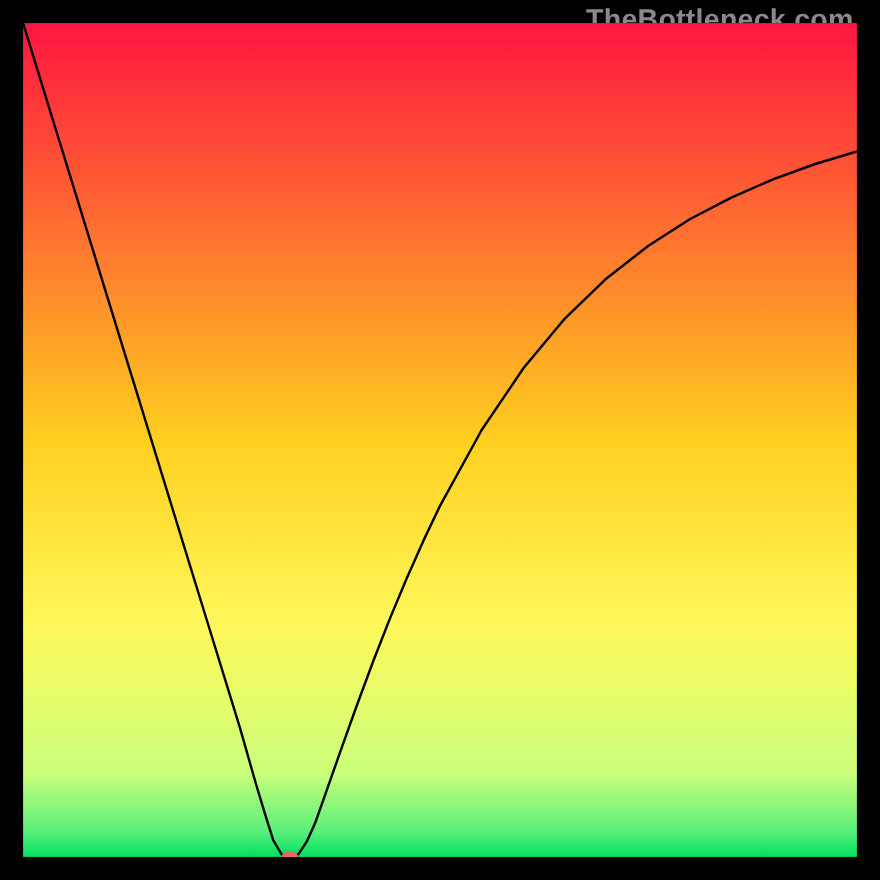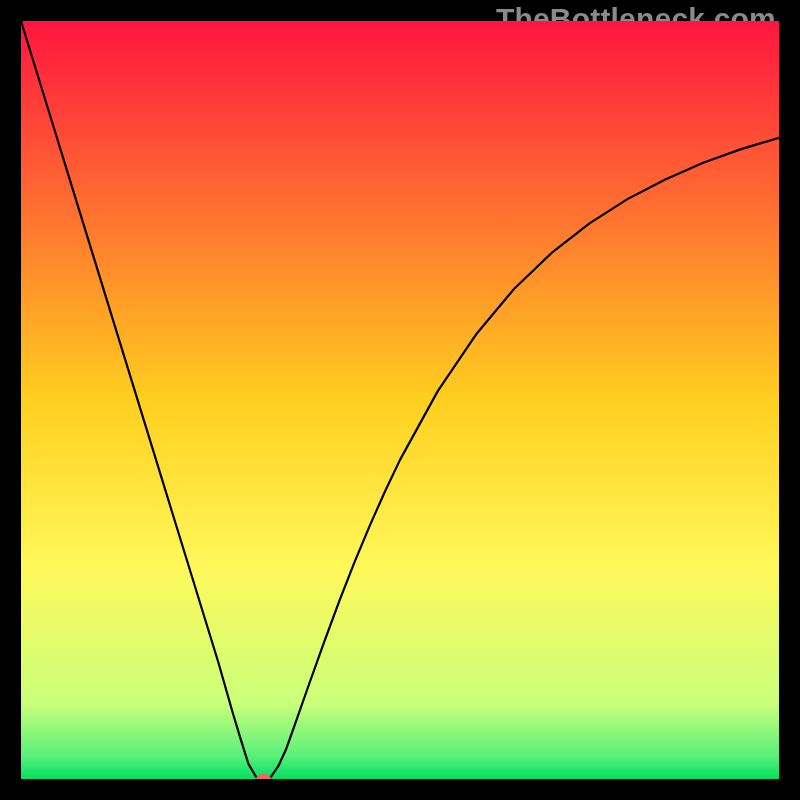--- a/index.html
+++ b/index.html
@@ -23,21 +23,21 @@
     left: 0;
     top: 0;
     width: 758px;
     height: 758px;
   }
   .watermark {
     position: absolute;
     top: 2px;
     right: 24px;
     font-family: Arial, Helvetica, sans-serif;
-    font-size: 30px;
+    font-size: 26px;
     font-weight: 600;
     color: #8a8a8a;
     letter-spacing: 0.2px;
     user-select: none;
   }
   svg {
     display: block;
   }
 </style>
 </head>

